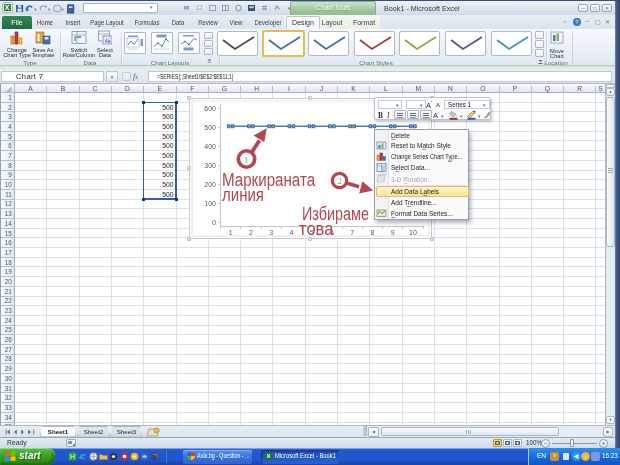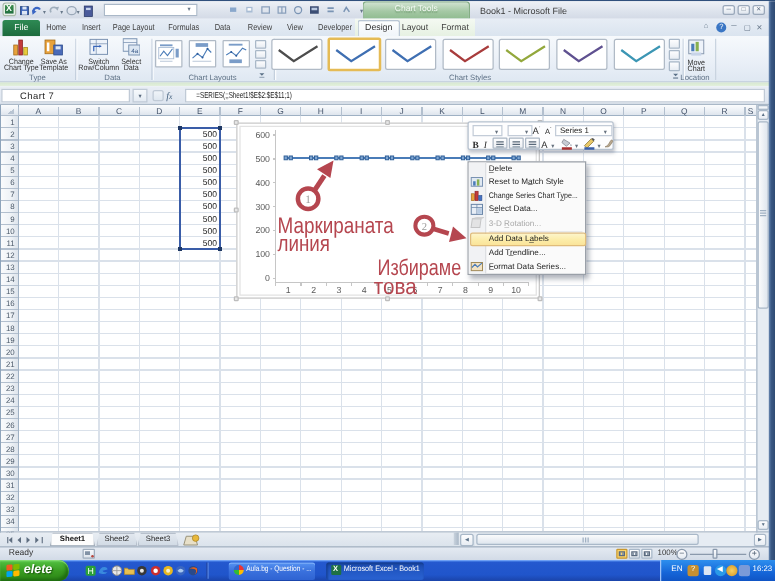--- a/index.html
+++ b/index.html
@@ -435,21 +435,21 @@
 <svg class="abs" style="left:260px;top:3.5px" width="9" height="8">
     <line x1="2" y1="2.5" x2="7" y2="2.5" stroke="#7a94b4" stroke-width="1.4"></line>
     <line x1="2" y1="5" x2="7" y2="5" stroke="#7a94b4" stroke-width="1.4"></line>
   </svg>
 <svg class="abs" style="left:273px;top:3.5px" width="9" height="8">
     <path d="M2 5.5 L4 2 L6.5 5.5" fill="none" stroke="#7a94b4" stroke-width="1.2"></path>
   </svg>
 <div class="abs" style="left:288px;top:5px;font-size:5px;color:#68788a">▾</div>
 <div class="abs" style="left:290px;top:1px;width:86px;height:14px;background:linear-gradient(#cfe2cf,#a4c8a4 55%,#90bc90);border-radius:3px 3px 0 0;border:1px solid #84ae84;border-bottom:none"></div>
 <div class="abs" style="left:290px;top:3.5px;width:86px;text-align:center;font-size:6.8px;color:#f6fbf6;text-shadow:0 1px 1px rgba(40,90,40,.35)">Chart Tools</div>
-<div class="abs" style="left:384px;top:3.5px;font-size:7.2px;color:#3a3a3a">Book1  -  Microsoft File</div>
+<div class="abs" style="left:384px;top:3.5px;font-size:7.2px;color:#3a3a3a">Book1  -  Microsoft Excel</div>
 <div class="abs" style="left:578px;top:4px;width:10px;height:8px;background:linear-gradient(#fdfdfe,#dfe6ee);border:1px solid #9aa8ba;border-radius:2px;font-size:5px;line-height:7px;text-align:center;color:#5a6a7e">─</div>
 <div class="abs" style="left:590px;top:4px;width:10px;height:8px;background:linear-gradient(#fdfdfe,#dfe6ee);border:1px solid #9aa8ba;border-radius:2px;font-size:5px;line-height:7px;text-align:center;color:#5a6a7e">□</div>
 <div class="abs" style="left:602px;top:4px;width:10px;height:8px;background:linear-gradient(#fdfdfe,#dfe6ee);border:1px solid #9aa8ba;border-radius:2px;font-size:5px;line-height:7px;text-align:center;color:#5a6a7e">✕</div>
 <div class="abs" style="left:0;top:15px;width:620px;height:14px;background:linear-gradient(#e7edf5,#dae4ef)"></div>
 <div class="abs" style="left:284px;top:15px;width:96px;height:14px;background:linear-gradient(#f4f9f2,#e6f1e2)"></div>
 <div class="abs" style="left:2px;top:16px;width:30px;height:13px;background:linear-gradient(#2e8a54,#1d6b3d);border-radius:2px 2px 0 0;text-align:center;font-size:7px;color:#fff;line-height:13px">File</div>
 <div class="abs" style="left:15px;top:16px;width:60px;text-align:center;font-size:7px;color:#3e3e3e;line-height:13px;transform:scaleX(0.85)">Home</div>
 <div class="abs" style="left:43px;top:16px;width:60px;text-align:center;font-size:7px;color:#3e3e3e;line-height:13px;transform:scaleX(0.85)">Insert</div>
 <div class="abs" style="left:76.5px;top:16px;width:60px;text-align:center;font-size:7px;color:#3e3e3e;line-height:13px;transform:scaleX(0.85)">Page Layout</div>
 <div class="abs" style="left:116.5px;top:16px;width:60px;text-align:center;font-size:7px;color:#3e3e3e;line-height:13px;transform:scaleX(0.85)">Formulas</div>
@@ -645,21 +645,21 @@
 <div class="abs" style="left:0;top:448px;width:620px;height:1px;background:#6ea0f4"></div>
 <div class="abs" style="left:0;top:448px;width:55px;height:17px;background:linear-gradient(#53c343,#37991f 55%,#2f8a18);border-radius:0 8px 8px 0;box-shadow:inset 0 1px 1px #8adf7a, inset -2px -2px 3px #1e6a10"></div>
 <svg class="abs" style="left:5px;top:451px" width="12" height="12">
     <g transform="skewY(-6)">
       <rect x="0" y="1" width="5" height="4.6" rx="1" fill="#f25a22"></rect>
       <rect x="5.6" y="1" width="5" height="4.6" rx="1" fill="#7fba00"></rect>
       <rect x="0" y="6.2" width="5" height="4.6" rx="1" fill="#00a4ef"></rect>
       <rect x="5.6" y="6.2" width="5" height="4.6" rx="1" fill="#ffb900"></rect>
     </g>
   </svg>
-<div class="abs" style="left:19px;top:450px;font-size:10px;font-weight:bold;font-style:italic;color:#fff;text-shadow:1px 1px 1px #1e5a10">elete</div>
+<div class="abs" style="left:19px;top:450px;font-size:10px;font-weight:bold;font-style:italic;color:#fff;text-shadow:1px 1px 1px #1e5a10">start</div>
 <svg class="abs" style="left:68px;top:451.5px" width="9" height="9">
     <rect x="0.5" y="0.5" width="8" height="8" rx="1.5" fill="#2aa037"></rect>
     <text x="2" y="7" font-size="7" fill="#fff" font-family="Liberation Sans">H</text>
   </svg>
 <svg class="abs" style="left:78.3px;top:451.5px" width="9" height="9">
     <path d="M1 6 Q2 1.5 5.5 1.5 Q8 1.5 8 3.5 L4 4.5 Q5 6.5 8 5.5 Q6 8 3 7 Q1 6.5 1 6 Z" fill="#3a8ade"></path>
   </svg>
 <svg class="abs" style="left:88.6px;top:451.5px" width="9" height="9">
     <circle cx="4.5" cy="4.5" r="3.8" fill="#e8e8e8"></circle>
     <circle cx="4.5" cy="4.5" r="3.8" fill="none" stroke="#888" stroke-width="0.8"></circle>

